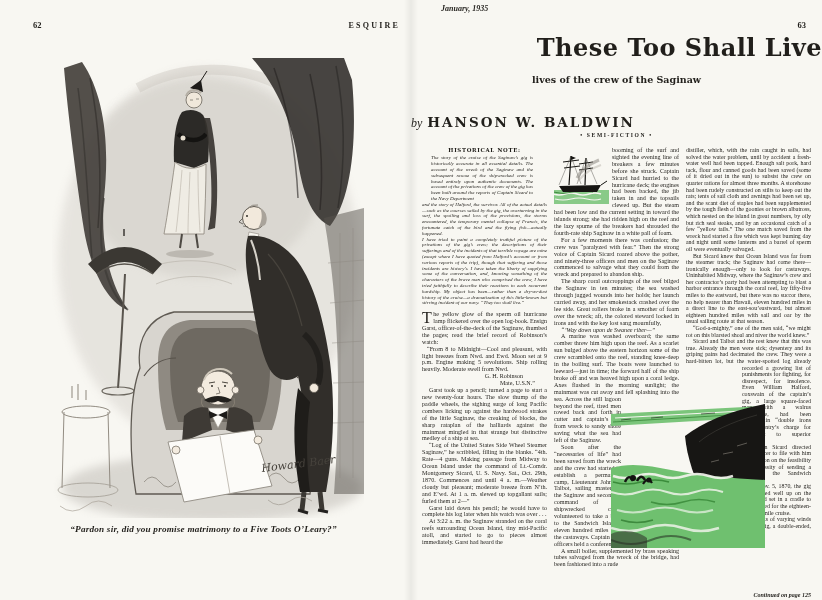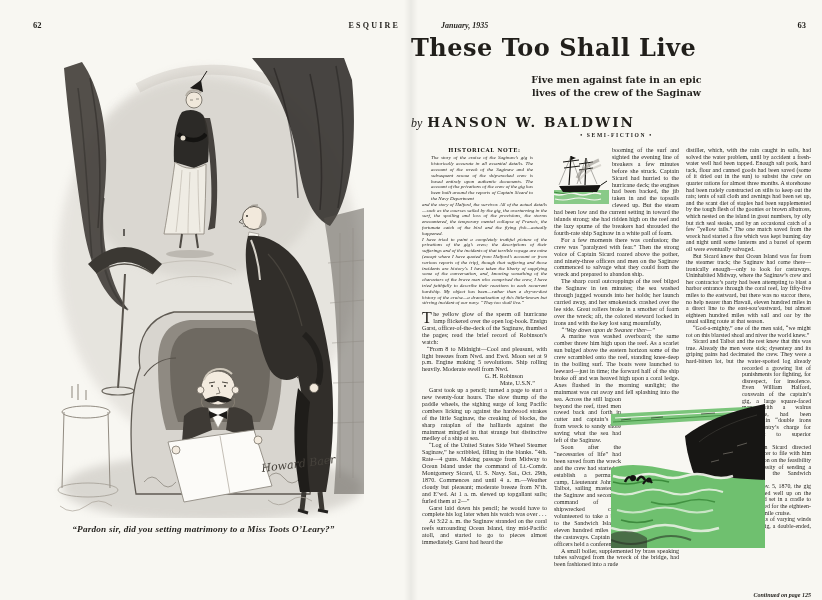--- a/index.html
+++ b/index.html
@@ -9,29 +9,29 @@
         background:linear-gradient(90deg,rgba(0,0,0,0),rgba(0,0,0,.06),rgba(0,0,0,0));}
   .page{position:absolute;top:0;height:484px;}
   .page-left{left:0;width:411px;}
   .page-right{left:411px;width:411px;}
 
   
   .folio{position:absolute;top:20px;font-weight:bold;font-size:8.5px;}
   .folio-l{left:33px;}
   .folio-r{right:16px;}
   .running-head{position:absolute;top:21px;right:11px;font-weight:bold;font-size:8px;letter-spacing:2.2px;text-align:right;}
-  .issue-date{position:absolute;top:21px;left:30px;font-weight:bold;font-style:italic;font-size:8px;}
+  .issue-date{position:absolute;top:4px;left:30px;font-weight:bold;font-style:italic;font-size:8px;}
 
   
   .cartoon{position:absolute;left:52px;top:58px;width:312px;height:460px;}
   .caption{position:absolute;left:26px;right:30px;top:524px;text-align:center;
            font-weight:bold;font-style:italic;font-size:9.2px;letter-spacing:.2px;}
 
   
-  .title{position:absolute;top:33px;left:0;right:0;text-align:left;
+  .title{position:absolute;top:33px;left:0;right:0;text-align:right;
          font-family:"DejaVu Serif",serif;font-weight:bold;font-size:24px;letter-spacing:.5px;}
   .subtitle{position:absolute;top:74px;left:0;right:0;text-align:center;
             font-family:"DejaVu Serif",serif;font-weight:bold;font-size:9.5px;line-height:12.5px;}
   .byline{position:absolute;top:113px;left:0;right:0;text-align:left;}
   .by{font-style:italic;font-size:12px;margin-right:5px;}
   .author{font-family:"DejaVu Serif",serif;font-weight:bold;font-size:13.5px;letter-spacing:2px;}
   .semi{position:absolute;top:132px;left:0;right:0;text-align:center;
         font-weight:bold;font-size:5.6px;letter-spacing:1.6px;}
 
   
@@ -175,30 +175,29 @@
           <circle cx="262" cy="330" r="4.5" fill="#f2e9dc" stroke="#5f5a52" stroke-width=".8"></circle>
           <path d="M246,330 C240,366 242,402 248,434 L258,434 C254,404 254,372 258,344 Z" fill="#1f1d1a"></path>
           <path d="M252,434 l-2,18 M268,434 l2,18" stroke="#3b3833" stroke-width="5"></path>
           <path d="M246,452 l10,3 M266,452 l10,2" stroke="#242220" stroke-width="3"></path>
           <path d="M216,442 q10,9 22,1 q10,-8 22,0" stroke="#a7a198" fill="none" opacity=".8"></path>
         </g>
         <text x="210" y="414" transform="rotate(-7 210 414)" font-size="11" font-style="italic" font-family="DejaVu Serif, serif" fill="#46423c">Howard Baer</text>
       </svg>
     </div>
 
-    <div class="caption">“Pardon sir, did you setting matrimony to a Miss Toots O’Leary?”</div>
+    <div class="caption">“Pardon sir, did you promise matrimony to a Five Toots O’Leary?”</div>
   </div>
 
   <div class="page page-right">
     <div class="issue-date">January, 1935</div>
     <div class="folio folio-r">63</div>
 
     <div class="title">These Too Shall Live</div>
     <div class="subtitle">
-      <div>Five men against fate in an epic</div>
       <div>lives of the crew of the Saginaw</div>
     </div>
     <div class="byline">
       <span class="by">by</span><span class="author">HANSON W. BALDWIN</span>
     </div>
     <div class="semi">• SEMI-FICTION •</div>
 
     <div class="columns">
 
       <div class="col col1">

